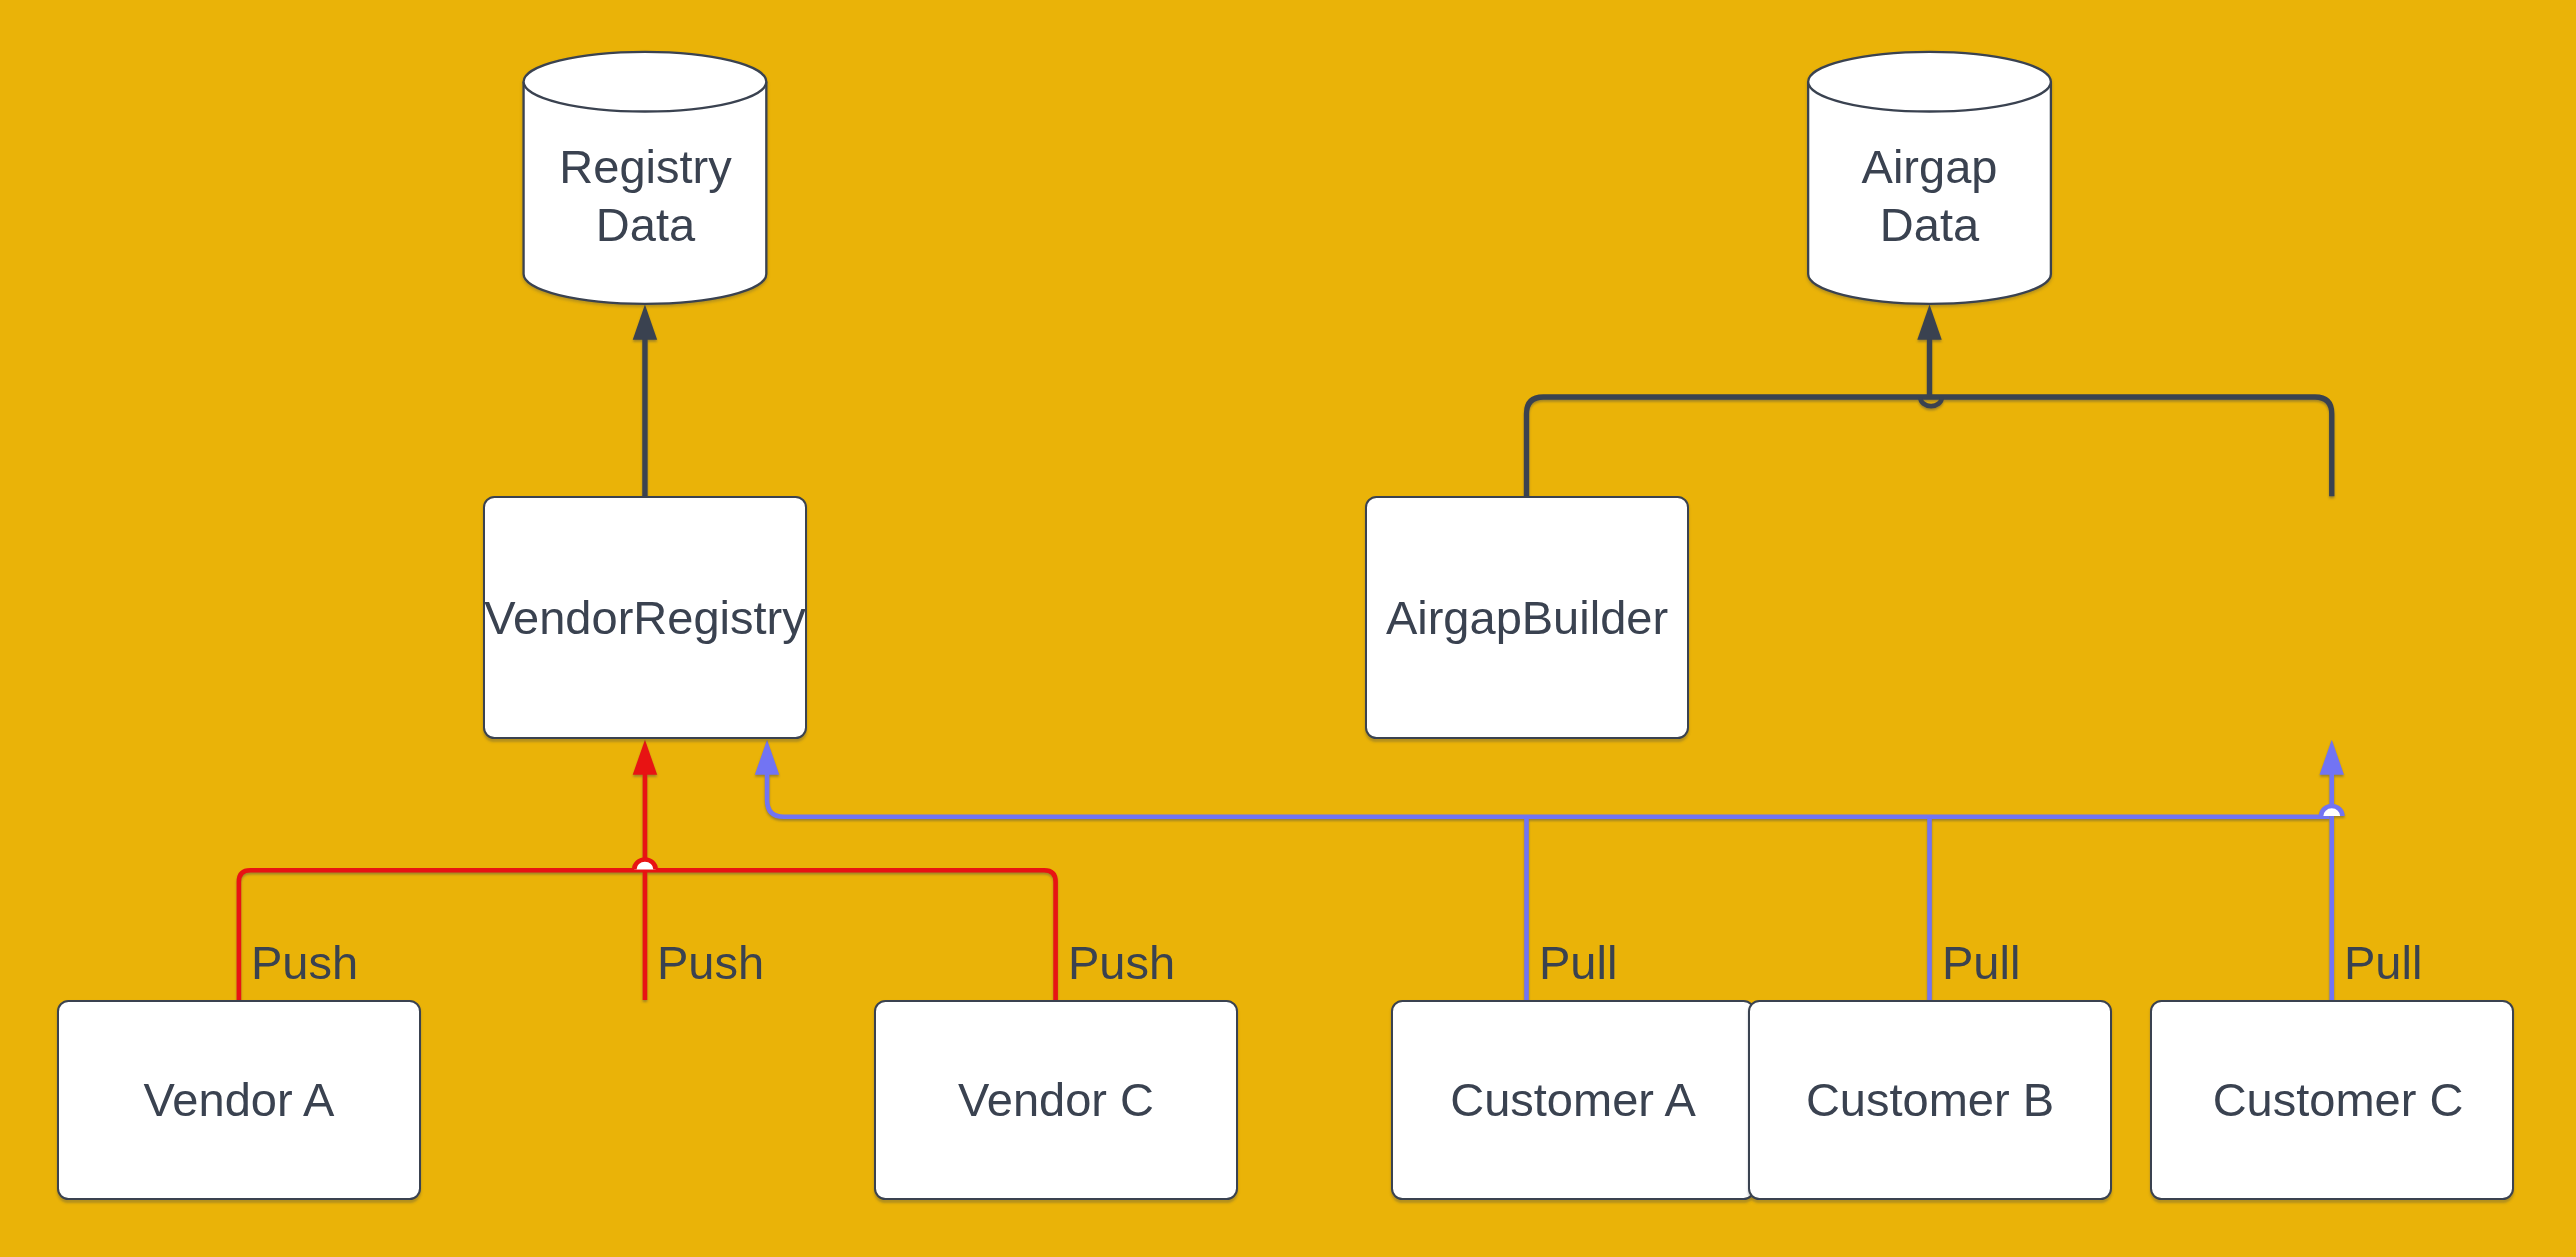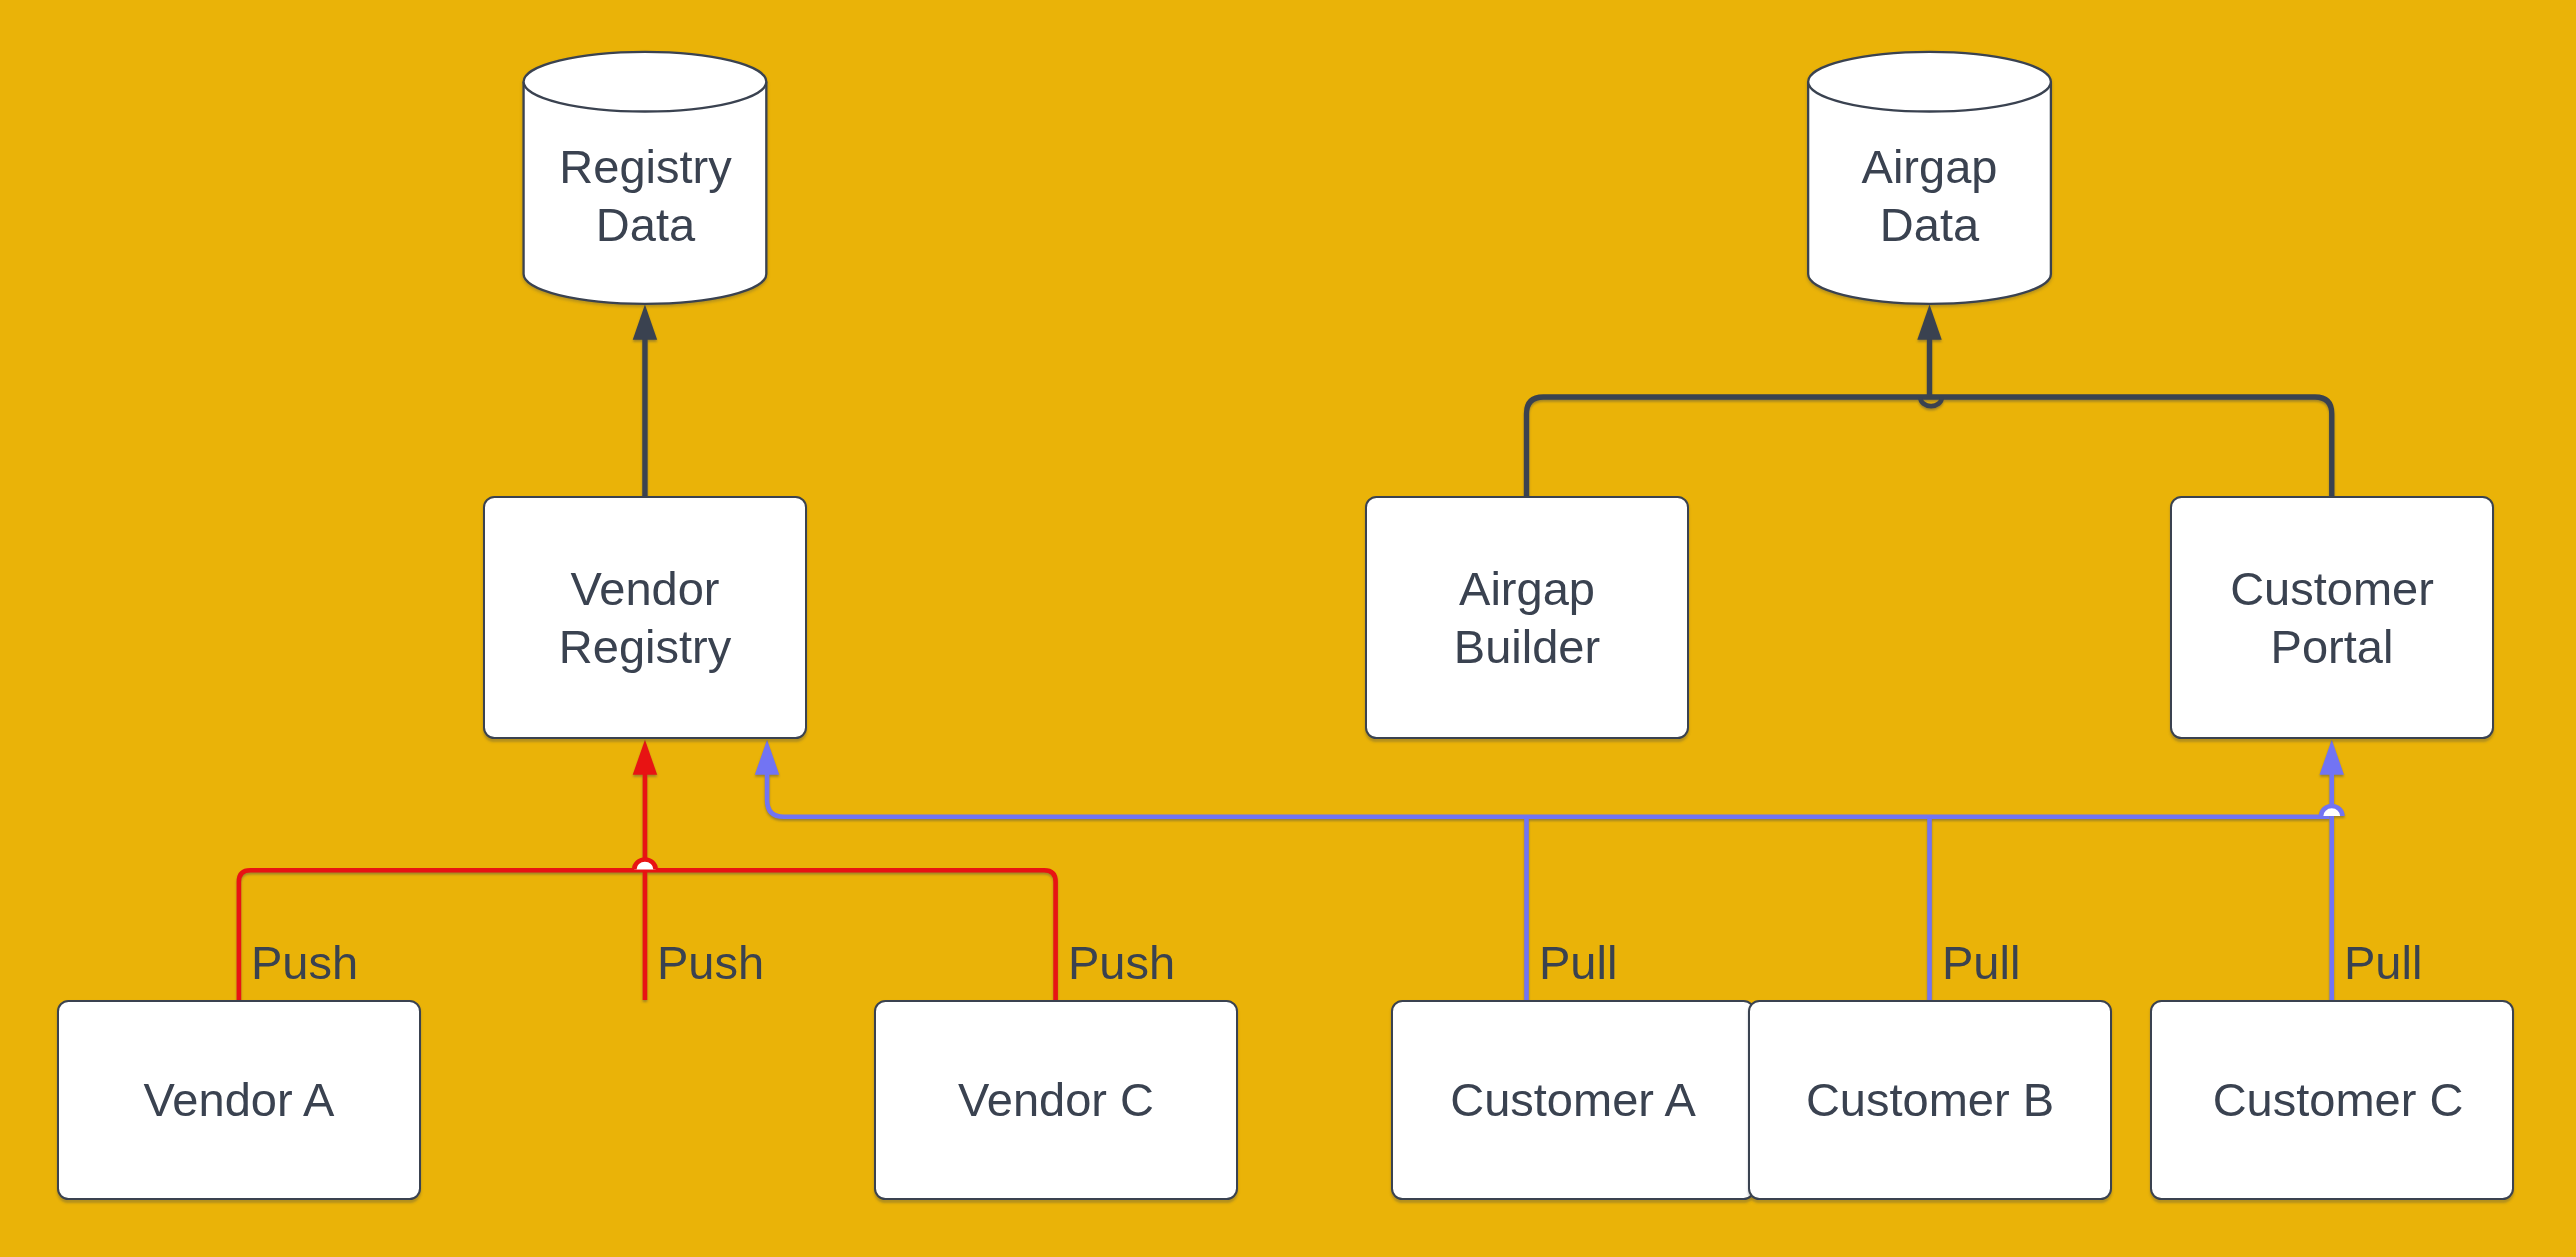--- a/index.html
+++ b/index.html
@@ -20,21 +20,21 @@
   }
   .wires { filter: drop-shadow(0 2.3px 1.1px rgba(54, 62, 78, 0.40)); }
   .shapes { filter: drop-shadow(0 2.3px 1.5px rgba(54, 62, 78, 0.30)); }
   .node-box {
     position: absolute;
     box-sizing: border-box;
     background: #ffffff;
     border: 2.3px solid #3a4250;
     border-radius: 11.4px;
     display: flex;
-    flex-direction: column;
+    flex-direction: row;
     align-items: center;
     justify-content: center;
     text-align: center;
     font-size: 47px;
     line-height: 58px;
     box-shadow: 0 2.3px 2.3px rgba(54, 62, 78, 0.30);
   }
   .mid-box { width: 324px; height: 243px; top: 496px; }
   .bot-box { width: 364px; height: 200px; top: 1000px; }
   .cyl-label {
@@ -110,24 +110,20 @@
   </div>
 
   <div class="node-box mid-box" style="left:483px;">
     <div>Vendor</div>
     <div>Registry</div>
   </div>
   <div class="node-box mid-box" style="left:1365px;">
     <div>Airgap</div>
     <div>Builder</div>
   </div>
-  <div class="node-box mid-box" style="left:2170px;">
-    <div>Customer</div>
-    <div>Portal</div>
-  </div>
 
   <div class="node-box bot-box" style="left:57px;">
     <div>Vendor A</div>
   </div>
   <div class="node-box bot-box" style="left:874px;">
     <div>Vendor C</div>
   </div>
   <div class="node-box bot-box" style="left:1391px;text-align:center;">
     <div>Customer A</div>
   </div>

